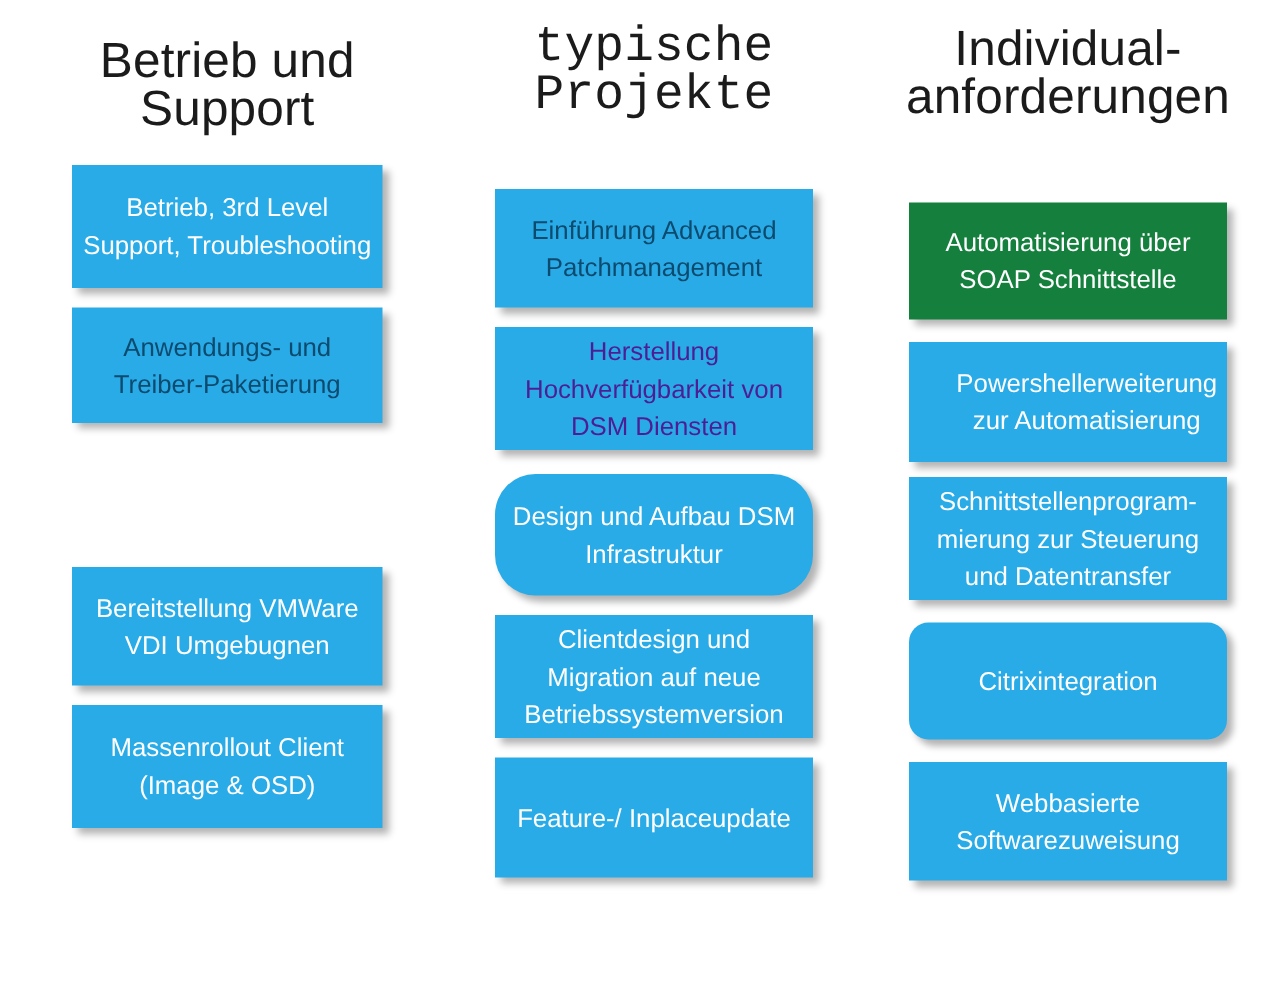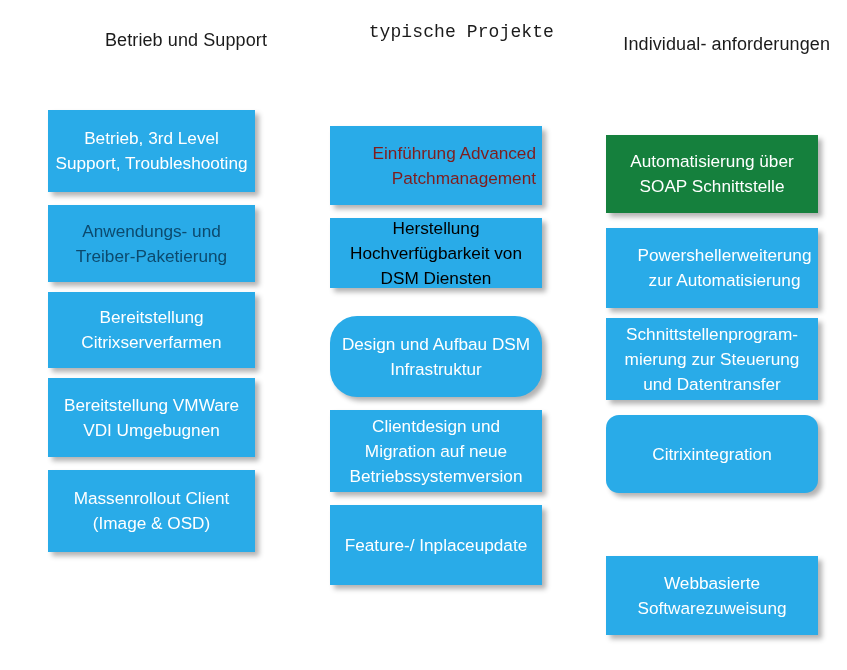--- a/index.html
+++ b/index.html
@@ -26,30 +26,30 @@
     height: 670px;
   }
   .col-1 { left: 48px;  width: 207px; }
   .col-2 { left: 330px; width: 212px; }
   .col-3 { left: 606px; width: 212px; }
 
   .col-title {
     position: absolute;
     left: -12px;
     width: calc(100% + 24px);
-    text-align: right;
+    text-align: center;
     color: #1b1b1b;
-    font-size: 18px;
+    font-size: 33px;
     line-height: 32px;
     font-weight: 400;
     letter-spacing: 0.1px;
   }
   .col-1 .col-title { top: 24px; }
   .col-2 .col-title { top: 16px; }
-  .col-3 .col-title { top: 28px; }
+  .col-3 .col-title { top: 16px; }
 
   .box {
     position: absolute;
     left: 0;
     width: 100%;
     box-sizing: border-box;
     background: #29abe8;
     color: #ffffff;
     font-size: 17.2px;
     line-height: 25px;
@@ -72,38 +72,35 @@
 
   <div class="column col-1">
     <div class="col-title" style="color: rgb(27, 27, 27);">Betrieb und Support</div>
 
     <div class="box" style="top: 110px; height: 82px; background: rgb(41, 171, 232); color: rgb(255, 255, 255);">
       <span>Betrieb, 3rd Level Support, Troubleshooting</span>
     </div>
     <div class="box" style="top: 205px; height: 77px; background: rgb(41, 171, 232); color: #0c4a6e;">
       <span>Anwendungs- und Treiber-Paketierung</span>
     </div>
-    <div class="box" style="top: 292px; height: 76px; background: rgb(41, 171, 232); color: rgb(255, 255, 255);">
-      <span>Bereitstellung Citrixserverfarmen</span>
-    </div>
     <div class="box" style="top: 378px; height: 79px; background: rgb(41, 171, 232); color: rgb(255, 255, 255);">
       <span>Bereitstellung VMWare VDI Umgebugnen</span>
     </div>
     <div class="box" style="top: 470px; height: 82px; background: rgb(41, 171, 232); color: rgb(255, 255, 255);">
       <span>Massenrollout Client (Image &amp; OSD)</span>
     </div>
   </div>
 
   <div class="column col-2">
     <div class="col-title" style="color: rgb(27, 27, 27); font-family: Liberation Mono, monospace;">typische Projekte</div>
 
-    <div class="box" style="top: 126px; height: 79px; background: rgb(41, 171, 232); color: #7f1d1d; text-align: right;">
+    <div class="box" style="top: 126px; height: 79px; background: rgb(41, 171, 232); color: #0c4a6e;">
       <span>Einführung Advanced Patchmanagement</span>
     </div>
-    <div class="box" style="top: 218px; height: 70px; background: rgb(41, 171, 232); color: #000000;">
+    <div class="box" style="top: 218px; height: 82px; background: rgb(41, 171, 232); color: #4c1d95;">
       <span>Herstellung Hochverfügbarkeit von DSM Diensten</span>
     </div>
     <div class="box" style="top: 316px; height: 81px; background: rgb(41, 171, 232); color: rgb(255, 255, 255); border-radius: 27px;">
       <span>Design und Aufbau DSM Infrastruktur</span>
     </div>
     <div class="box" style="top: 505px; height: 80px; background: rgb(41, 171, 232); color: rgb(255, 255, 255);">
       <span>Feature-/ Inplaceupdate</span>
     </div>
     <div class="box" style="top: 410px; height: 82px; background: rgb(41, 171, 232); color: rgb(255, 255, 255);">
       <span>Clientdesign und Migration auf neue Betriebssystemversion</span>
@@ -118,18 +115,18 @@
     </div>
     <div class="box" style="top: 228px; height: 80px; background: rgb(41, 171, 232); color: rgb(255, 255, 255); padding-left: 31px;">
       <span>Powershellerweiterung zur Automatisierung</span>
     </div>
     <div class="box" style="top: 318px; height: 82px; background: rgb(41, 171, 232); color: rgb(255, 255, 255);">
       <span>Schnittstellenprogram- mierung zur Steuerung und Datentransfer</span>
     </div>
     <div class="box" style="top: 415px; height: 78px; background: rgb(41, 171, 232); color: rgb(255, 255, 255); border-radius: 13px;">
       <span>Citrixintegration</span>
     </div>
-    <div class="box" style="top: 508px; height: 79px; background: rgb(41, 171, 232); color: rgb(255, 255, 255); margin-top: 48px;">
+    <div class="box" style="top: 508px; height: 79px; background: rgb(41, 171, 232); color: rgb(255, 255, 255);">
       <span>Webbasierte Softwarezuweisung</span>
     </div>
   </div>
 
 </div>
 
 </body></html>

